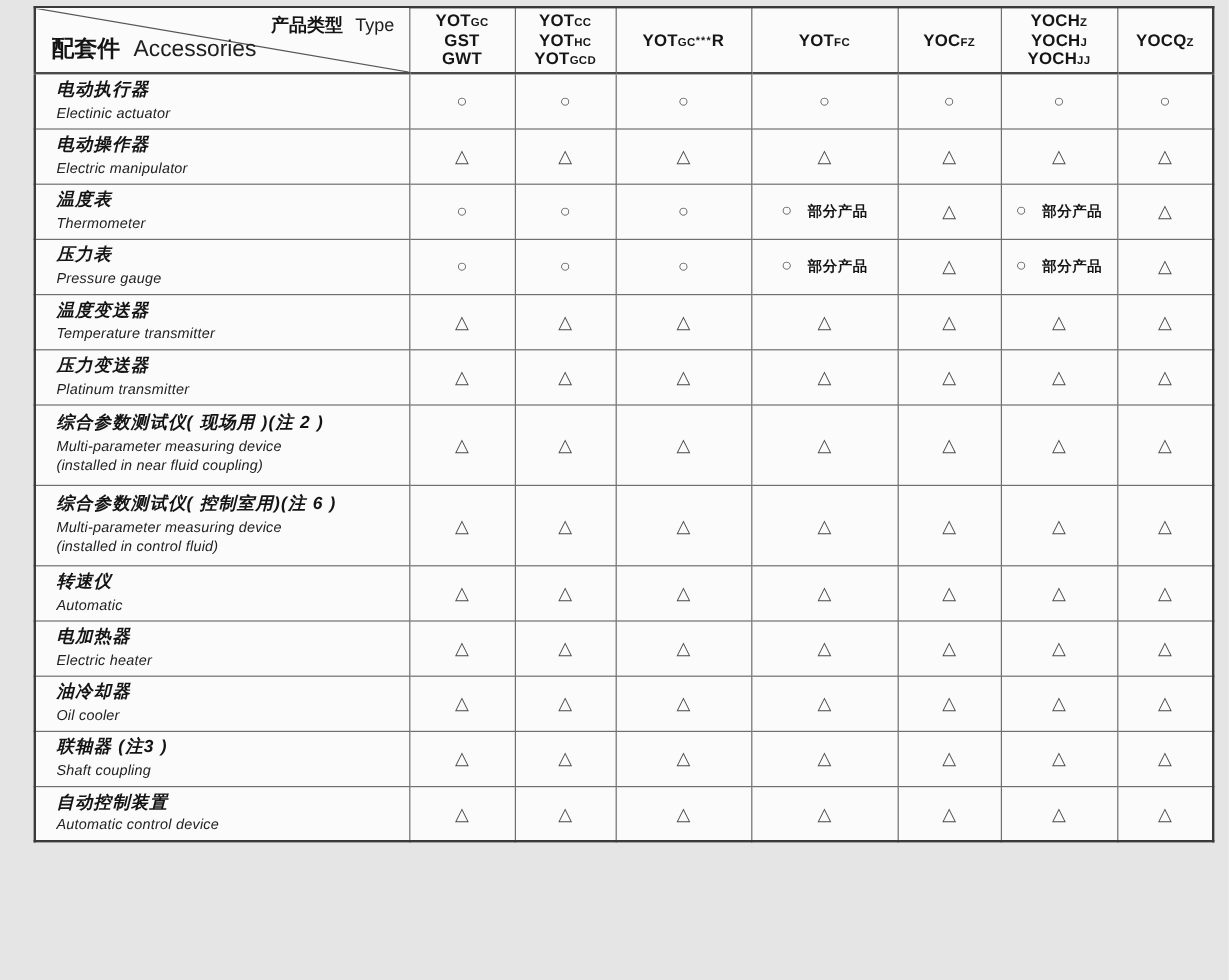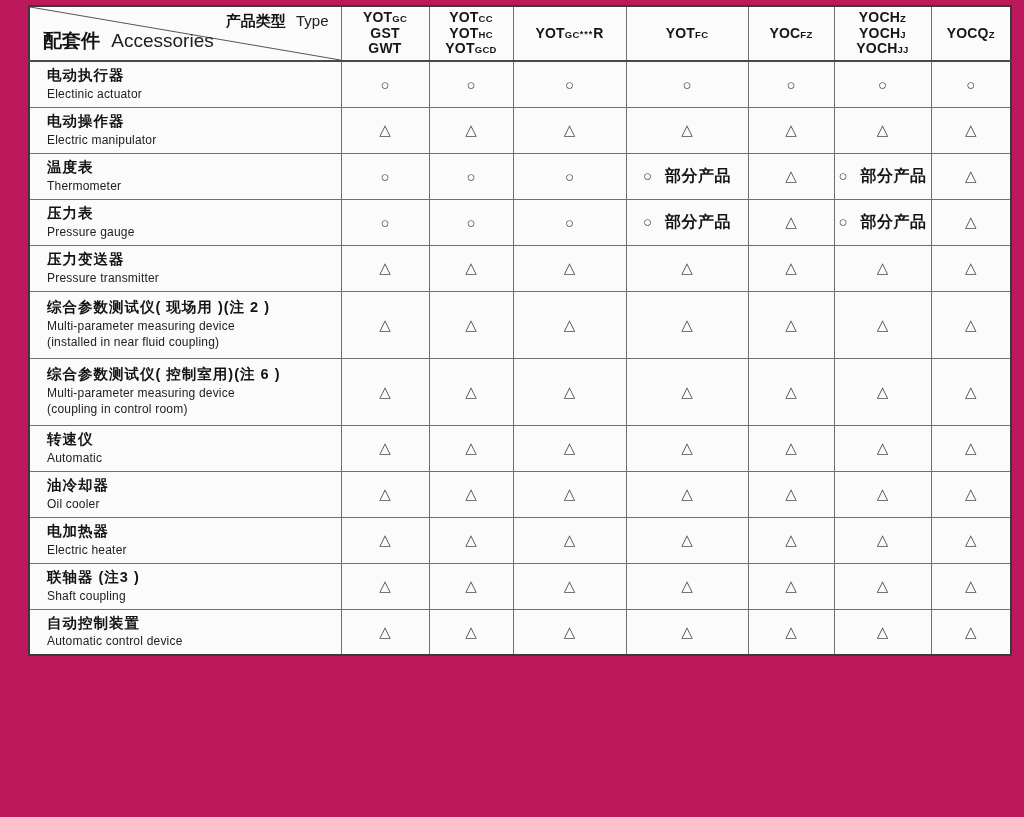--- a/index.html
+++ b/index.html
@@ -4,21 +4,21 @@
 <style>
   * { margin: 0; padding: 0; box-sizing: border-box; }
   html, body { background: #ffffff; }
   body {
     width: 1024px; height: 817px;
     font-family: "Liberation Sans", "DejaVu Sans", sans-serif;
     position: relative;
     color: #1b1b1b;
     overflow: hidden;
   }
-  .page { position: absolute; inset: 0; background: #be185d; }
+  .page { position: absolute; inset: 0; background: #e5e5e5; }
 
   table.acc-table {
     position: absolute; left: 28px; top: 5px;
     width: 982px;
     border-collapse: collapse;
     table-layout: fixed;
     border: 2px solid #3a3a3a;
     background: #fbfbfb;
   }
   .acc-table th, .acc-table td {
@@ -50,28 +50,28 @@
     font-size: 15px; white-space: nowrap;
   }
   .corner-bottom {
     position: absolute; bottom: 6px; left: 13px;
     font-size: 19px; white-space: nowrap;
   }
   .corner-top .zh, .corner-bottom .zh { font-weight: bold; color: #141414; }
   .corner-top .en, .corner-bottom .en { font-weight: normal; color: #202020; margin-left: 6px; }
 
   
-  td.label { text-align: left; padding: 4px 6px 4px 17px; line-height: 1.36; }
+  td.label { text-align: left; padding: 4px 6px 4px 17px; line-height: 1.36; font-style: italic; }
   td.label .zh { font-weight: bold; font-size: 14.5px; color: #141414; letter-spacing: 1px; }
   td.label .en { font-weight: normal; font-size: 12px; color: #212121; letter-spacing: 0.2px; }
 
   
   td.sym { text-align: center; font-size: 15px; color: #4c4c4c; white-space: nowrap; }
   td.sym .circ { font-size: 15px; color: #4c4c4c; }
-  td.sym .ptxt { font-size: 16px; font-weight: bold; color: #141414; margin-left: 13px; letter-spacing: 0.5px; }
+  td.sym .ptxt { font-size: 12px; font-weight: bold; color: #141414; margin-left: 13px; letter-spacing: 0.5px; }
 </style>
 </head>
 <body>
 
 <div class="page">
   <table class="acc-table">
     <colgroup>
       <col style="width:312px">
       <col style="width:88px">
       <col style="width:84px">
@@ -175,22 +175,35 @@
           <td class="sym">○</td>
           <td class="sym">○</td>
           <td class="sym">○</td>
           <td class="sym"><span class="circ">○</span><span class="ptxt">部分产品</span></td>
           <td class="sym">△</td>
           <td class="sym"><span class="circ">○</span><span class="ptxt">部分产品</span></td>
           <td class="sym">△</td>
         </tr>
         <tr>
           <td class="label">
+            <div class="zh">温度变送器</div>
+            <div class="en">Temperature transmitter</div>
+          </td>
+          <td class="sym">△</td>
+          <td class="sym">△</td>
+          <td class="sym">△</td>
+          <td class="sym">△</td>
+          <td class="sym">△</td>
+          <td class="sym">△</td>
+          <td class="sym">△</td>
+        </tr>
+        <tr>
+          <td class="label">
             <div class="zh">压力变送器</div>
-            <div class="en">Pressure transmitter</div>
+            <div class="en">Platinum transmitter</div>
           </td>
           <td class="sym">△</td>
           <td class="sym">△</td>
           <td class="sym">△</td>
           <td class="sym">△</td>
           <td class="sym">△</td>
           <td class="sym">△</td>
           <td class="sym">△</td>
         </tr>
         <tr class="tall">
@@ -204,21 +217,21 @@
           <td class="sym">△</td>
           <td class="sym">△</td>
           <td class="sym">△</td>
           <td class="sym">△</td>
           <td class="sym">△</td>
         </tr>
         <tr class="tall">
           <td class="label">
             <div class="zh">综合参数测试仪( 控制室用)(注 6 )</div>
             <div class="en">Multi-parameter measuring device</div>
-            <div class="en">(coupling in control room)</div>
+            <div class="en">(installed in control fluid)</div>
           </td>
           <td class="sym">△</td>
           <td class="sym">△</td>
           <td class="sym">△</td>
           <td class="sym">△</td>
           <td class="sym">△</td>
           <td class="sym">△</td>
           <td class="sym">△</td>
         </tr>
         <tr>
@@ -229,35 +242,35 @@
           <td class="sym">△</td>
           <td class="sym">△</td>
           <td class="sym">△</td>
           <td class="sym">△</td>
           <td class="sym">△</td>
           <td class="sym">△</td>
           <td class="sym">△</td>
         </tr>
         <tr>
           <td class="label">
+            <div class="zh">电加热器</div>
+            <div class="en">Electric heater</div>
+          </td>
+          <td class="sym">△</td>
+          <td class="sym">△</td>
+          <td class="sym">△</td>
+          <td class="sym">△</td>
+          <td class="sym">△</td>
+          <td class="sym">△</td>
+          <td class="sym">△</td>
+        </tr>
+        <tr>
+          <td class="label">
             <div class="zh">油冷却器</div>
             <div class="en">Oil cooler</div>
-          </td>
-          <td class="sym">△</td>
-          <td class="sym">△</td>
-          <td class="sym">△</td>
-          <td class="sym">△</td>
-          <td class="sym">△</td>
-          <td class="sym">△</td>
-          <td class="sym">△</td>
-        </tr>
-        <tr>
-          <td class="label">
-            <div class="zh">电加热器</div>
-            <div class="en">Electric heater</div>
           </td>
           <td class="sym">△</td>
           <td class="sym">△</td>
           <td class="sym">△</td>
           <td class="sym">△</td>
           <td class="sym">△</td>
           <td class="sym">△</td>
           <td class="sym">△</td>
         </tr>
         <tr>

